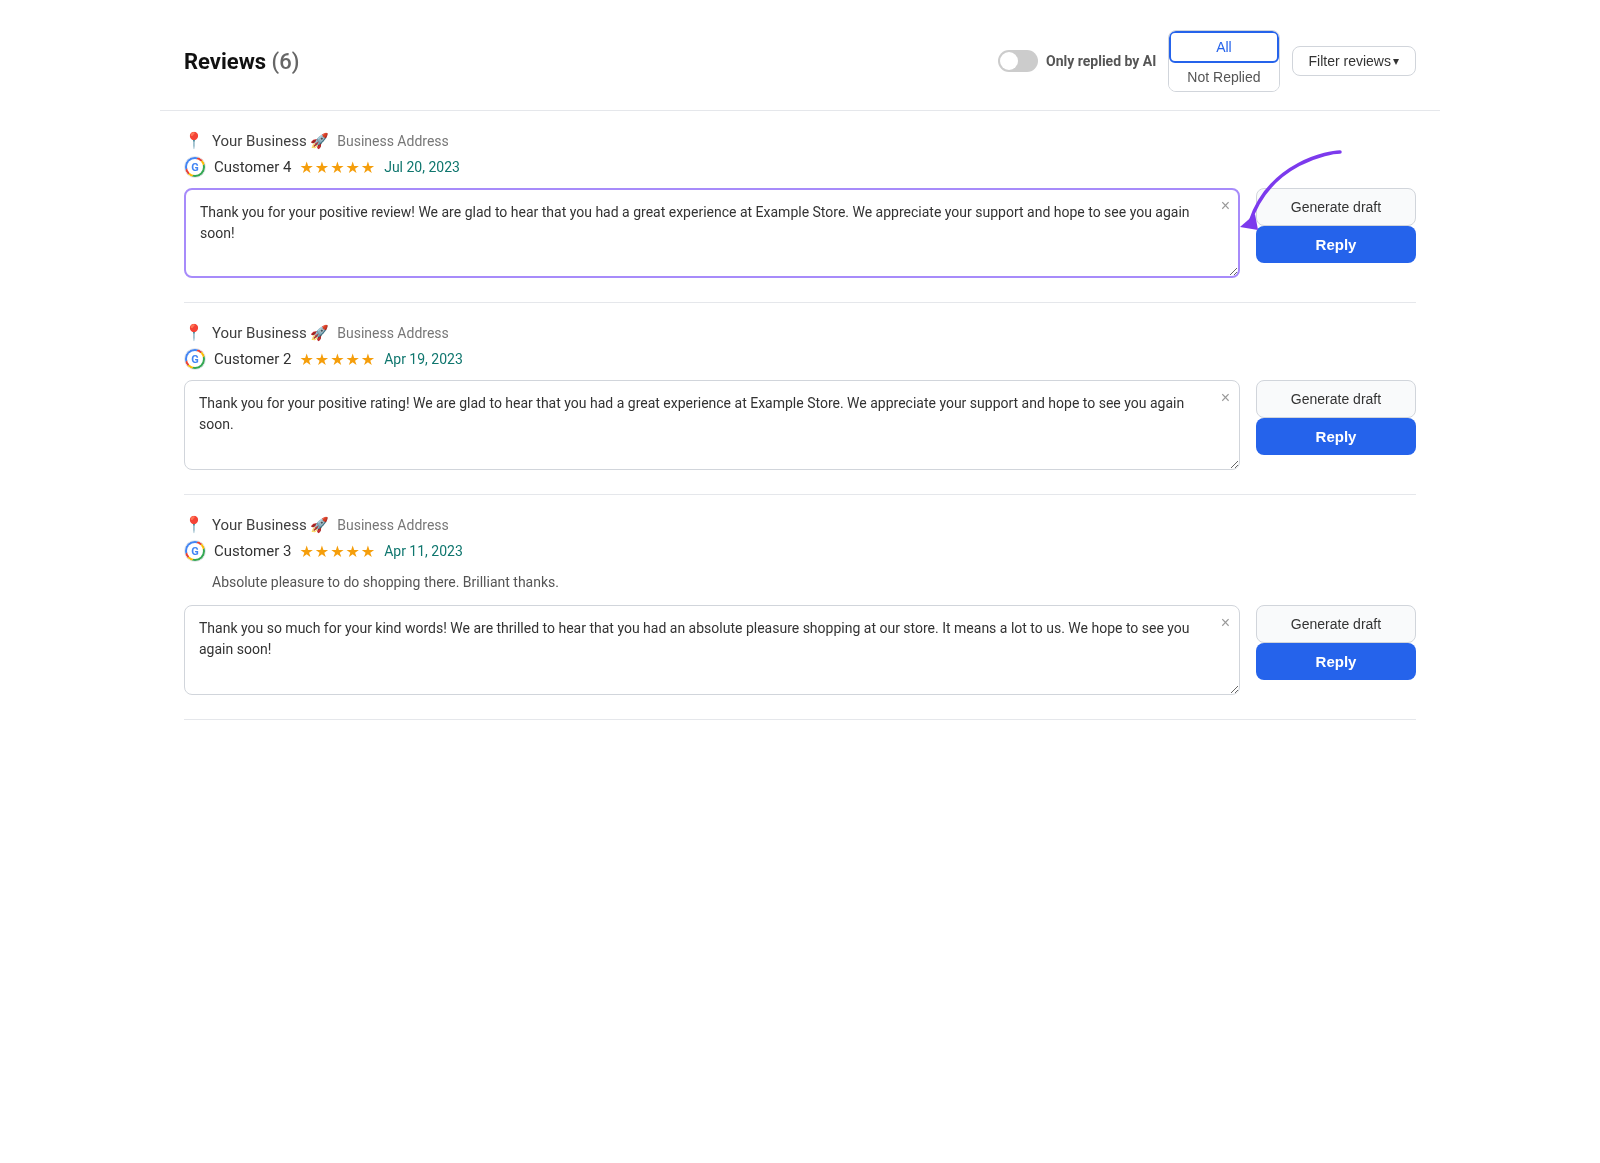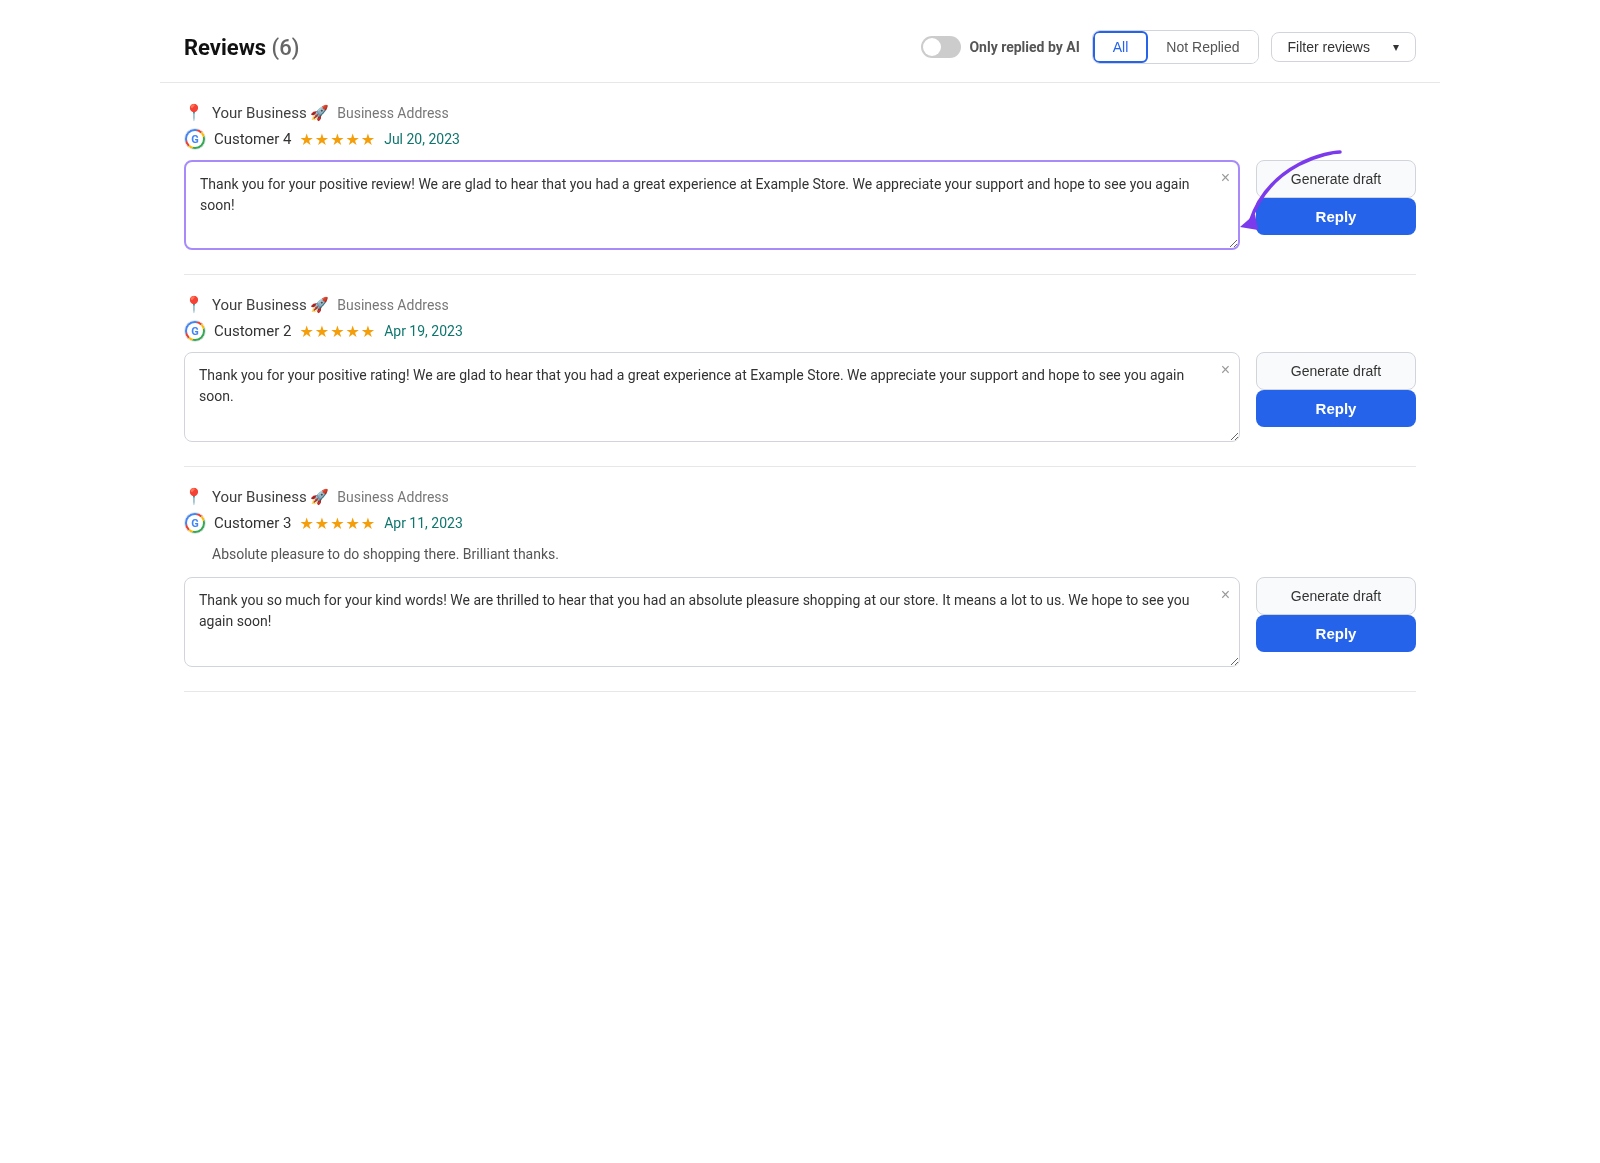--- a/index.html
+++ b/index.html
@@ -59,20 +59,21 @@
       top: 2px;
       left: 2px;
       transition: left 0.2s;
     }
 
     .tab-group {
       display: flex;
       border: 1px solid #d1d5db;
       border-radius: 8px;
       overflow: hidden;
+      flex-direction: column;
     }
 
     .tab-btn {
       padding: 6px 18px;
       font-size: 14px;
       font-weight: 500;
       cursor: pointer;
       border: none;
       background: #fff;
       color: #555;
@@ -81,21 +82,21 @@
     .tab-btn.active {
       background: #fff;
       color: #2563eb;
       border: 2px solid #2563eb;
       border-radius: 6px;
     }
 
     .filter-btn {
       display: flex;
       align-items: center;
-      gap: 23px;
+      gap: 2px;
       padding: 6px 16px;
       border: 1px solid #d1d5db;
       border-radius: 8px;
       background: #fff;
       font-size: 14px;
       color: #333;
       cursor: pointer;
     }
 
     .filter-btn .chevron {

